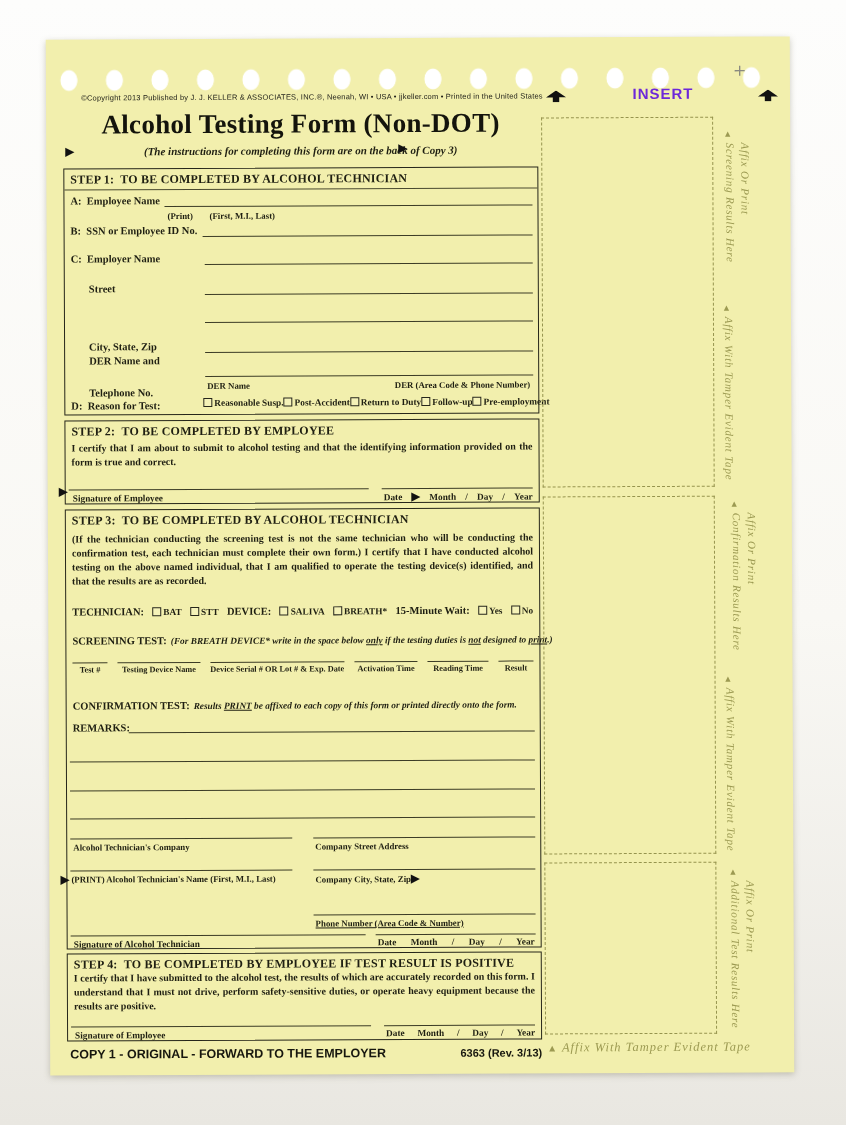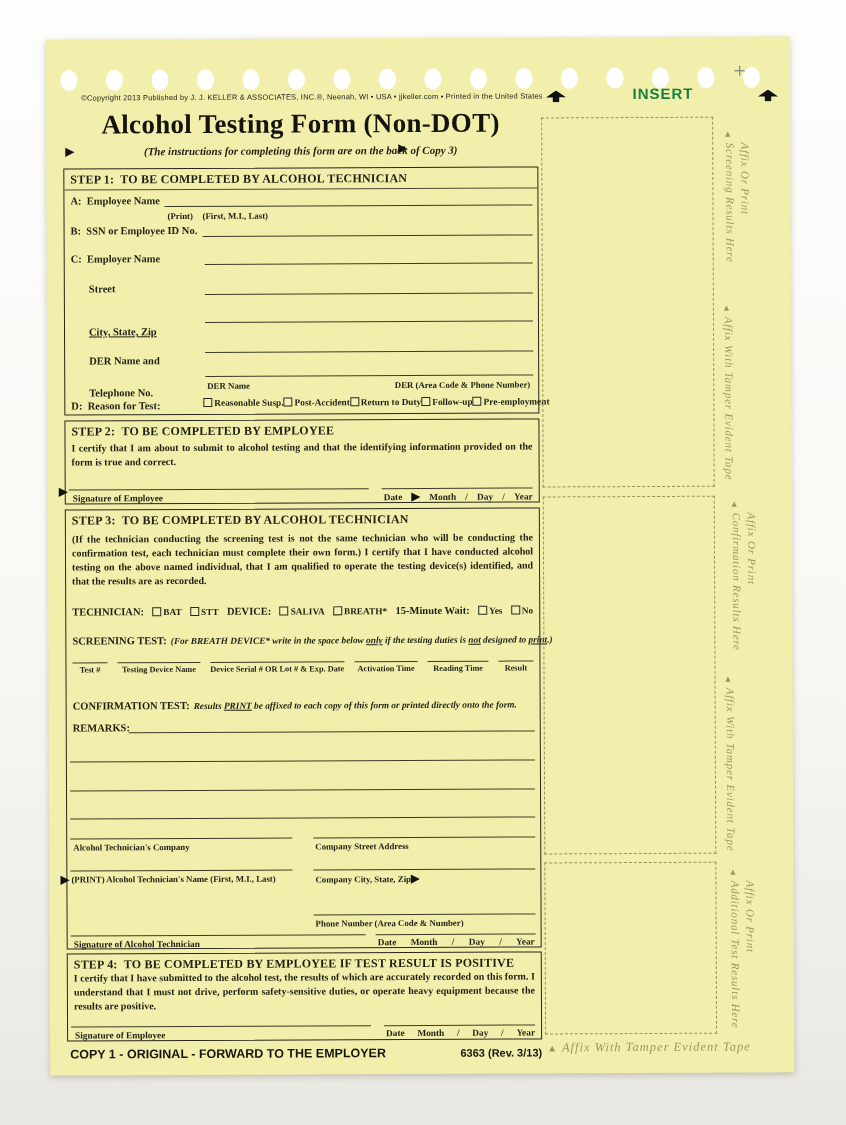--- a/index.html
+++ b/index.html
@@ -22,21 +22,21 @@
     background-image: radial-gradient(9px 11px at 11px 13px, #ffffff 90%, rgba(255,255,255,0) 98%);
     background-size:45.5px 26px; background-repeat:repeat-x;
   }
   #regmark { position:absolute; left:687px; top:24px; font:16px "DejaVu Sans", sans-serif; color:#8a8a80; }
   #copyright {
     position:absolute; left:20px; top:54px; width:492px; text-align:center;
     font:7.5px "Liberation Sans", sans-serif; color:#22221a; letter-spacing:.2px;
   }
   #insert-label {
     position:absolute; left:582px; top:48px; width:70px; text-align:center;
-    font:bold 15px "Liberation Sans", sans-serif; letter-spacing:1px; color:#15803d;
+    font:bold 15px "Liberation Sans", sans-serif; letter-spacing:1px; color:#6d28d9;
   }
   .up-arrow {
     position:absolute; width:20px; height:12px; background:#111;
     clip-path: polygon(50% 0,100% 58%,66% 58%,66% 100%,34% 100%,34% 58%,0 58%);
   }
   #page-title {
     position:absolute; left:17px; top:70px; width:475px; text-align:center;
     font:bold 27px "Liberation Serif", serif; color:#14140c; letter-spacing:.3px;
   }
   #page-subtitle {
@@ -86,33 +86,33 @@
   <div id="page-subtitle">(The instructions for completing this form are on the back of Copy 3)</div>
   <span class="tri-right" style="left:19px; top:106px;">▶</span>
   <span class="tri-right" style="left:352px; top:104px;">▶</span>
 
   <div class="box" style="top:129px; height:247px;">
     <div class="step-hdr hdr-rule">STEP 1:&nbsp; TO BE COMPLETED BY ALCOHOL TECHNICIAN</div>
 
     <span class="lbl" style="left:6px; top:26px;">A:&nbsp; Employee Name</span>
     <div class="wline" style="left:100px; right:5px; top:26px; height:12px;"></div>
     <span class="cap" style="left:103px; top:42px;">(Print)</span>
-    <span class="cap" style="left:138px; top:42px;">(First, M.I., Last)</span>
+    <span class="cap" style="left:145px; top:42px;">(First, M.I., Last)</span>
 
     <span class="lbl" style="left:6px; top:56px;">B:&nbsp; SSN or Employee ID No.</span>
     <div class="wline" style="left:138px; right:5px; top:56px; height:12px;"></div>
 
     <span class="lbl" style="left:6px; top:84px;">C:&nbsp; Employer Name</span>
     <div class="wline" style="left:140px; right:5px; top:84px; height:12px;"></div>
 
     <span class="lbl" style="left:24px; top:114px;">Street</span>
     <div class="wline" style="left:140px; right:5px; top:114px; height:12px;"></div>
     <div class="wline" style="left:140px; right:5px; top:142px; height:12px;"></div>
 
-    <span class="lbl" style="left:24px; top:157px;text-decoration:underline;">City, State, Zip</span>
+    <span class="lbl" style="left:24px; top:172px;">City, State, Zip</span>
     <div class="wline" style="left:140px; right:5px; top:172px; height:12px;"></div>
     <span class="lbl" style="left:24px; top:186px;">DER Name and</span>
     <span class="lbl" style="left:24px; top:198px;margin-top:20px;">Telephone No.</span>
     <div class="wline" style="left:140px; right:5px; top:196px; height:12px;"></div>
     <span class="cap" style="left:142px; top:212px;">DER Name</span>
     <span class="cap" style="right:8px; top:212px;margin-left:19px;">DER (Area Code &amp; Phone Number)</span>
 
     <span class="lbl" style="left:6px; top:231px;">D:&nbsp; Reason for Test:</span>
     <div class="flexrow" style="left:138px; right:4px; top:229px;">
       <span class="opt"><span class="cb"></span><span>Reasonable Susp.</span></span>
@@ -193,21 +193,21 @@
     <span class="cap" style="left:6px; top:332px;">Alcohol Technician's Company</span>
     <span class="cap" style="left:248px; top:332px;">Company Street Address</span>
 
     <div class="wline" style="left:3px; width:222px; top:350px; height:11px;"></div>
     <div class="wline" style="left:246px; right:5px; top:350px; height:11px;"></div>
     <span class="tri-right" style="left:-7px; top:363px;">▶</span>
     <span class="cap" style="left:4px; top:364px;">(PRINT) Alcohol Technician's Name (First, M.I., Last)</span>
     <span class="cap" style="left:248px; top:364px;"><span>Company City, State, Zip</span><span class="tri-right" style="position:static; font-size:11px;">▶</span></span>
 
     <div class="wline" style="left:246px; right:5px; top:395px; height:11px;"></div>
-    <span class="cap" style="left:248px; top:409px;">Phone Number (Area Code &amp; Number)</span>
+    <span class="cap" style="left:248px; top:409px;text-decoration:underline;">Phone Number (Area Code &amp; Number)</span>
 
     <div class="wline" style="left:3px; width:295px; top:415px; height:11px;"></div>
     <span class="cap" style="left:6px; top:429px; font-size:9.3px;">Signature of Alcohol Technician</span>
     <div class="wline" style="left:308px; right:5px; top:415px; height:11px;"></div>
     <div class="datebar" style="position:absolute; left:310px; right:6px; top:428px;">
       <span>Date</span>
       <span>Month</span>
       <span>/</span>
       <span>Day</span>
       <span>/</span>

